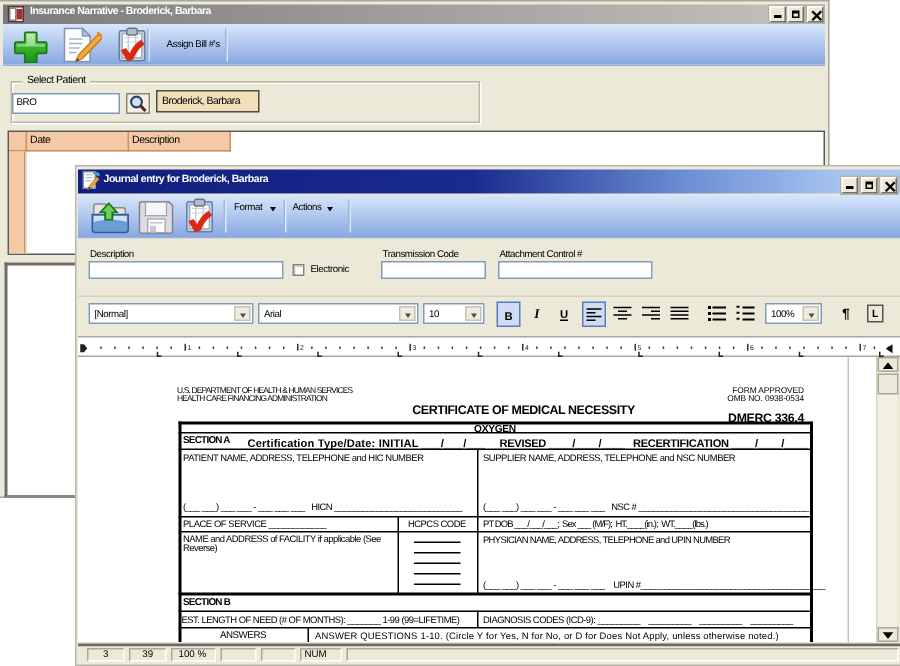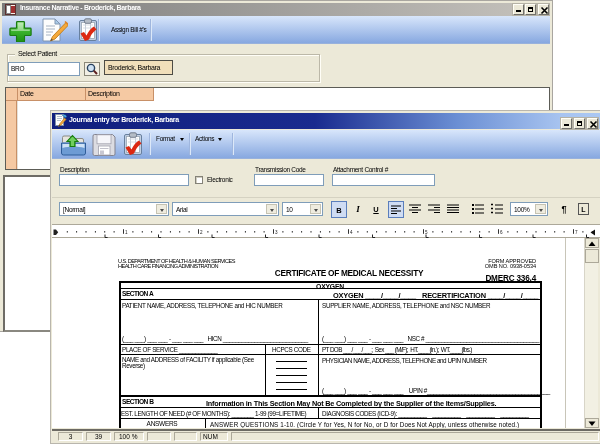--- a/index.html
+++ b/index.html
@@ -355,21 +355,22 @@
           <div class="ftiny" style="left:0px;top:22px;font-size:5.6px;letter-spacing:-0.08px;width:485px;text-align:right;">FORM APPROVED</div>
           <div class="ftiny" style="left:0px;top:27px;font-size:5.6px;letter-spacing:-0.08px;width:485px;text-align:right;">OMB NO. 0938-0534</div>
           <div class="ftiny" style="left:0px;top:32px;font-size:8.3px;letter-spacing:-0.28px;font-weight:bold;width:596px;text-align:center;">CERTIFICATE OF MEDICAL NECESSITY</div>
           <div class="ftiny" style="left:0px;top:38px;font-size:8.2px;letter-spacing:-0.2px;font-weight:bold;width:485px;text-align:right;">DMERC 336.4</div>
           <div class="fline" style="left:68px;top:45px;width:422px;height:2px;"></div>
           <div class="fline" style="left:68px;top:45px;width:2px;height:147px;"></div>
           <div class="fline" style="left:489px;top:45px;width:2px;height:147px;"></div>
           <div class="ftiny" style="left:68px;top:46.5px;font-size:6.8px;letter-spacing:-0.2px;font-weight:bold;width:422px;text-align:center;">OXYGEN</div>
           <div class="fline" style="left:68px;top:52px;width:422px;height:1px;"></div>
           <div class="ftiny" style="left:71px;top:54px;font-size:6.6px;letter-spacing:-0.5px;font-weight:bold;">SECTION A</div>
-          <div class="ftiny" style="left:282px;top:54.5px;font-size:7.4px;letter-spacing:-0.2px;font-weight:bold;">OXYGEN ____/____/____</div>
+          <div class="ftiny" style="left:114px;top:54.5px;font-size:7.4px;letter-spacing:0.12px;font-weight:bold;">Certification Type/Date: INITIAL ___/___/___</div>
+          <div class="ftiny" style="left:282px;top:54.5px;font-size:7.4px;letter-spacing:-0.2px;font-weight:bold;">REVISED ____/____/____</div>
           <div class="ftiny" style="left:371px;top:54.5px;font-size:7.4px;letter-spacing:-0.2px;font-weight:bold;">RECERTIFICATION ____/____/____</div>
           <div class="fline" style="left:68px;top:63px;width:422px;height:1px;"></div>
           <div class="fline" style="left:267px;top:63px;width:1px;height:97px;"></div>
           <div class="ftiny" style="left:71px;top:65.5px;font-size:6.3px;letter-spacing:-0.3px;">PATIENT NAME, ADDRESS, TELEPHONE and HIC NUMBER</div>
           <div class="ftiny" style="left:271px;top:65.5px;font-size:6.3px;letter-spacing:-0.3px;">SUPPLIER NAME, ADDRESS, TELEPHONE and NSC NUMBER</div>
           <div class="ftiny" style="left:71px;top:98.5px;font-size:6.3px;letter-spacing:-0.35px;">(___ ___) ___ ___ - ___ ___ ___&nbsp;&nbsp;&nbsp;HICN ___________________________</div>
           <div class="ftiny" style="left:271px;top:98.5px;font-size:6.3px;letter-spacing:-0.35px;">(___ ___) ___ ___ - ___ ___ ___&nbsp;&nbsp;&nbsp;NSC # ____________________________________</div>
           <div class="fline" style="left:68px;top:108px;width:422px;height:1px;"></div>
           <div class="fline" style="left:214px;top:108px;width:1px;height:52px;"></div>
           <div class="ftiny" style="left:71px;top:110px;font-size:6.3px;letter-spacing:-0.3px;">PLACE OF SERVICE ____________</div>
@@ -381,21 +382,20 @@
           <div class="fline" style="left:267px;top:118px;width:223px;height:1px;"></div>
           <div class="ftiny" style="left:271px;top:120.5px;font-size:6.3px;letter-spacing:-0.45px;">PHYSICIAN NAME, ADDRESS, TELEPHONE and UPIN NUMBER</div>
           <div class="fline" style="left:225px;top:125px;width:31px;height:1px;"></div>
           <div class="fline" style="left:225px;top:132px;width:31px;height:1px;"></div>
           <div class="fline" style="left:225px;top:139px;width:31px;height:1px;"></div>
           <div class="fline" style="left:225px;top:146px;width:31px;height:1px;"></div>
           <div class="fline" style="left:225px;top:153px;width:31px;height:1px;"></div>
           <div class="ftiny" style="left:271px;top:150.5px;font-size:6.3px;letter-spacing:-0.35px;">(___ ___) ___ ___ - ___ ___ ___&nbsp;&nbsp;&nbsp;&nbsp;UPIN #_______________________________________</div>
           <div class="fline" style="left:68px;top:159px;width:422px;height:2px;"></div>
           <div class="ftiny" style="left:71px;top:162px;font-size:6.6px;letter-spacing:-0.5px;font-weight:bold;">SECTION B</div>
-          <div class="ftiny" style="left:155px;top:163px;font-size:7.3px;letter-spacing:-0.2px;font-weight:bold;">Information in This Section May Not Be Completed by the Supplier of the Items/Supplies.</div>
           <div class="fline" style="left:68px;top:171px;width:422px;height:1px;"></div>
           <div class="fline" style="left:267px;top:171px;width:1px;height:11px;"></div>
           <div class="ftiny" style="left:70px;top:173.5px;font-size:6.3px;letter-spacing:-0.35px;">EST. LENGTH OF NEED (# OF MONTHS): _______ 1-99 (99=LIFETIME)</div>
           <div class="ftiny" style="left:271px;top:173.5px;font-size:6.3px;letter-spacing:-0.35px;">DIAGNOSIS CODES (ICD-9): _________&nbsp;&nbsp;&nbsp;&nbsp;_________&nbsp;&nbsp;&nbsp;&nbsp;_________&nbsp;&nbsp;&nbsp;&nbsp;_________</div>
           <div class="fline" style="left:68px;top:182px;width:422px;height:1px;"></div>
           <div class="fline" style="left:154px;top:182px;width:1px;height:10px;"></div>
           <div class="ftiny" style="left:68px;top:184px;font-size:6.5px;letter-spacing:-0.3px;width:86px;text-align:center;">ANSWERS</div>
           <div class="ftiny" style="left:159px;top:184.5px;font-size:6.3px;letter-spacing:0.12px;">ANSWER QUESTIONS 1-10. (Circle Y for Yes, N for No, or D for Does Not Apply, unless otherwise noted.)</div>
         </div>
       <div class="abs" style="left:513px;top:0;width:1px;height:190px;background:#c8c5b8;"></div>

